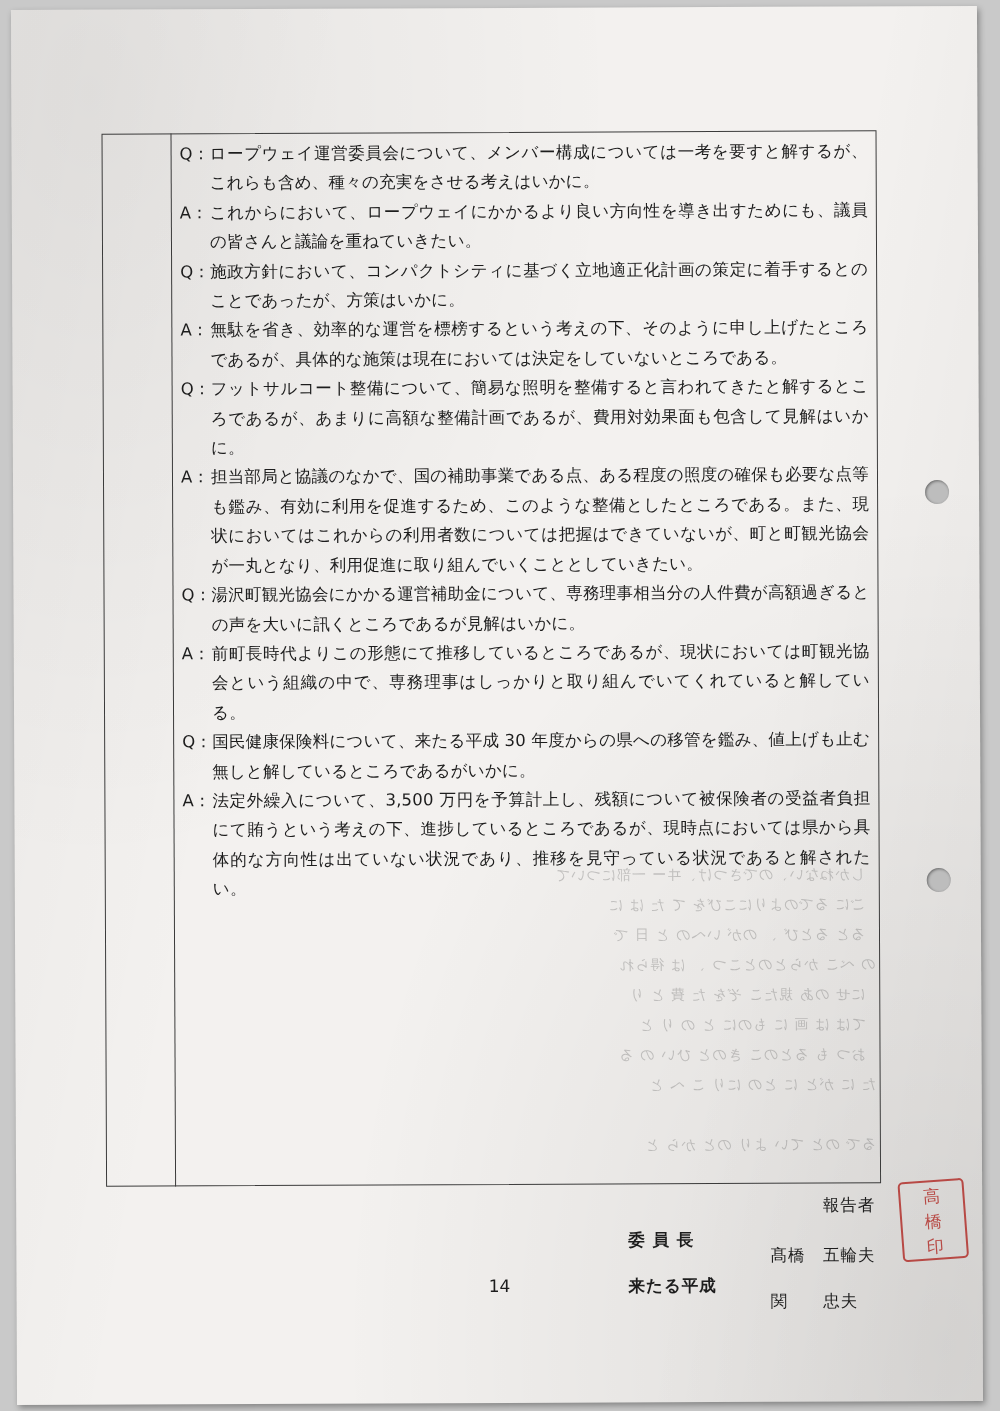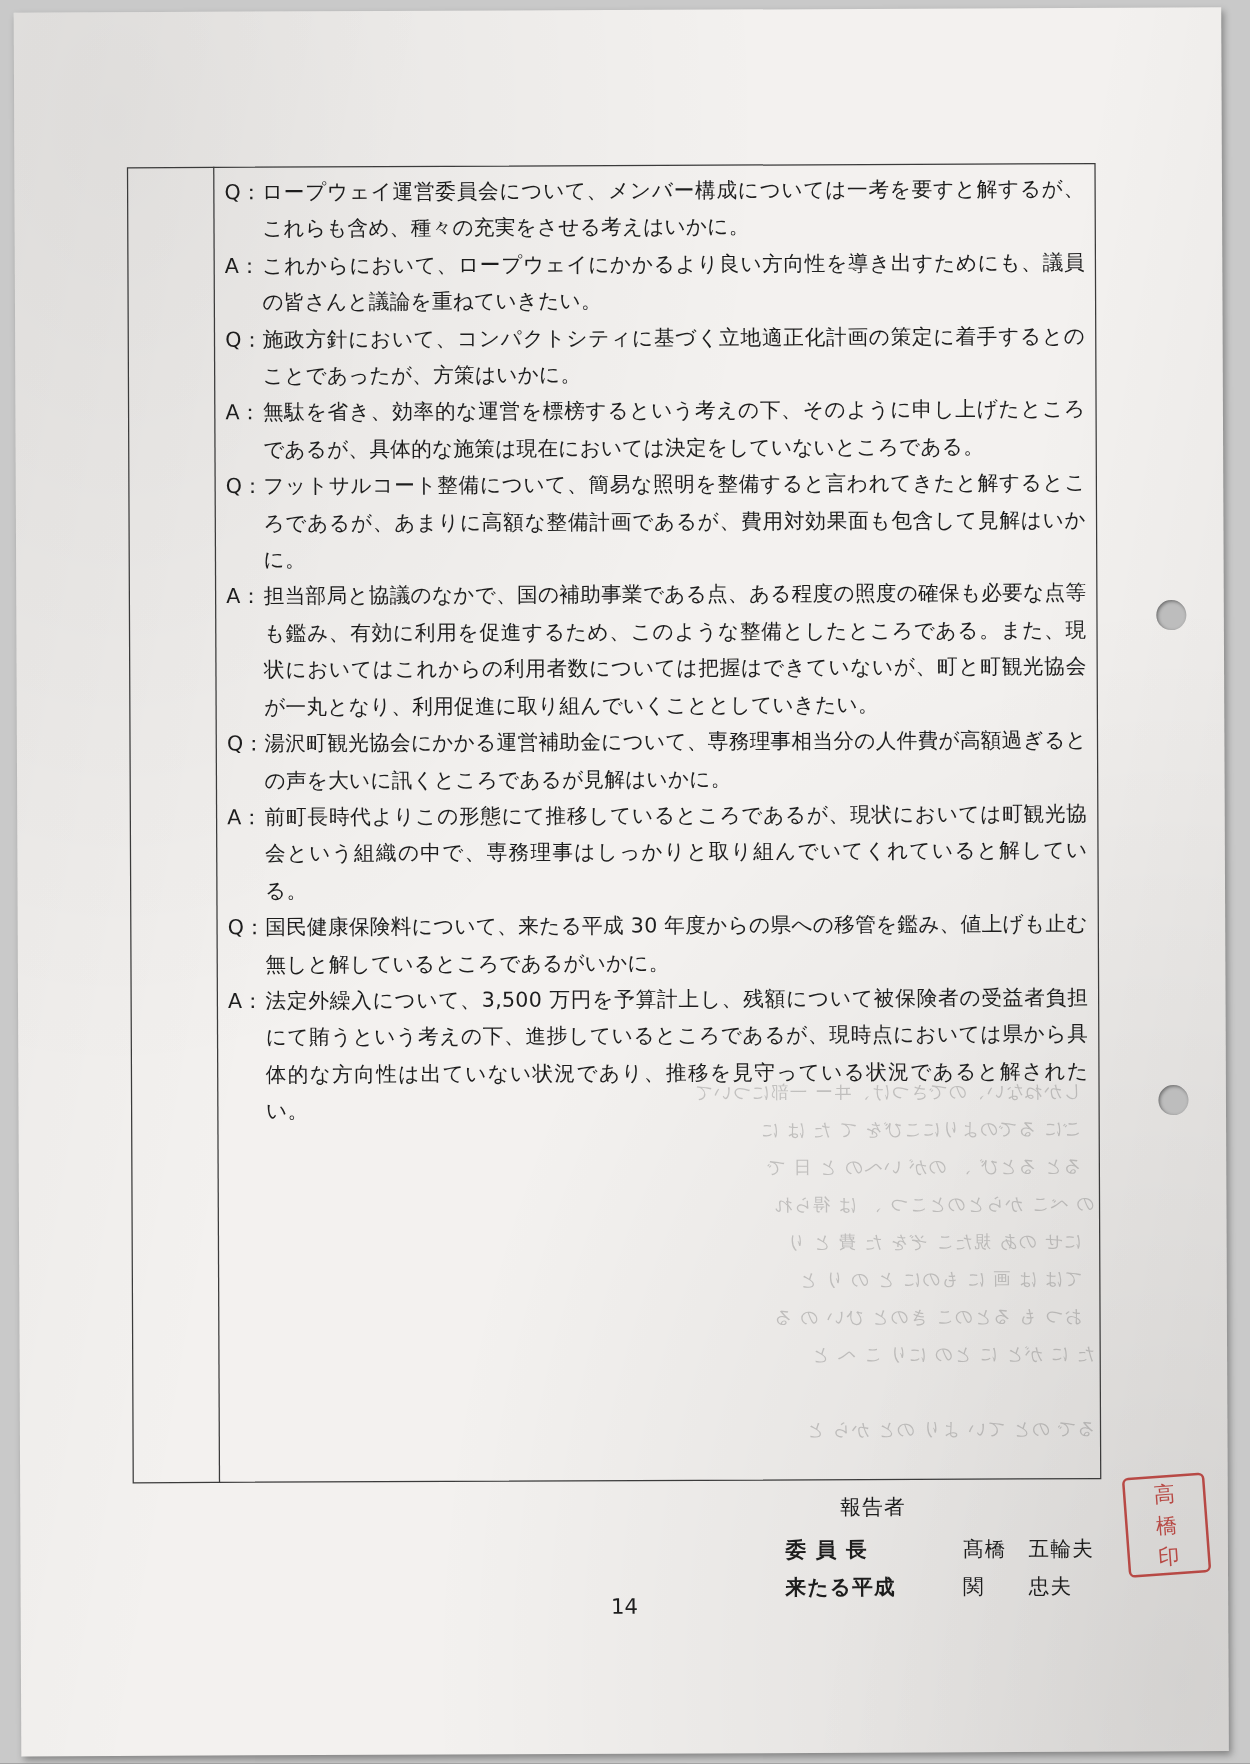--- a/index.html
+++ b/index.html
@@ -107,22 +107,22 @@
   }
   #sig .row {
     display: flex;
   }
   #sig .role {
     width: 120px;
     white-space: nowrap;
     font-weight: bold;
   }
   #sig .sep { width: 22px; }
-  #sig .name { white-space: nowrap; }
-  #sig .title-line { margin-left: 44px; }
+  #sig .name { white-space: nowrap; margin-top: 16px; }
+  #sig .title-line { margin-left: 44px; text-align: right; }
   
   #seal {
     position: absolute;
     left: 884px;
     top: 1174px;
     width: 66px;
     height: 80px;
     border: 2.5px solid #b2312c;
     border-radius: 5px;
     color: #b2312c;

